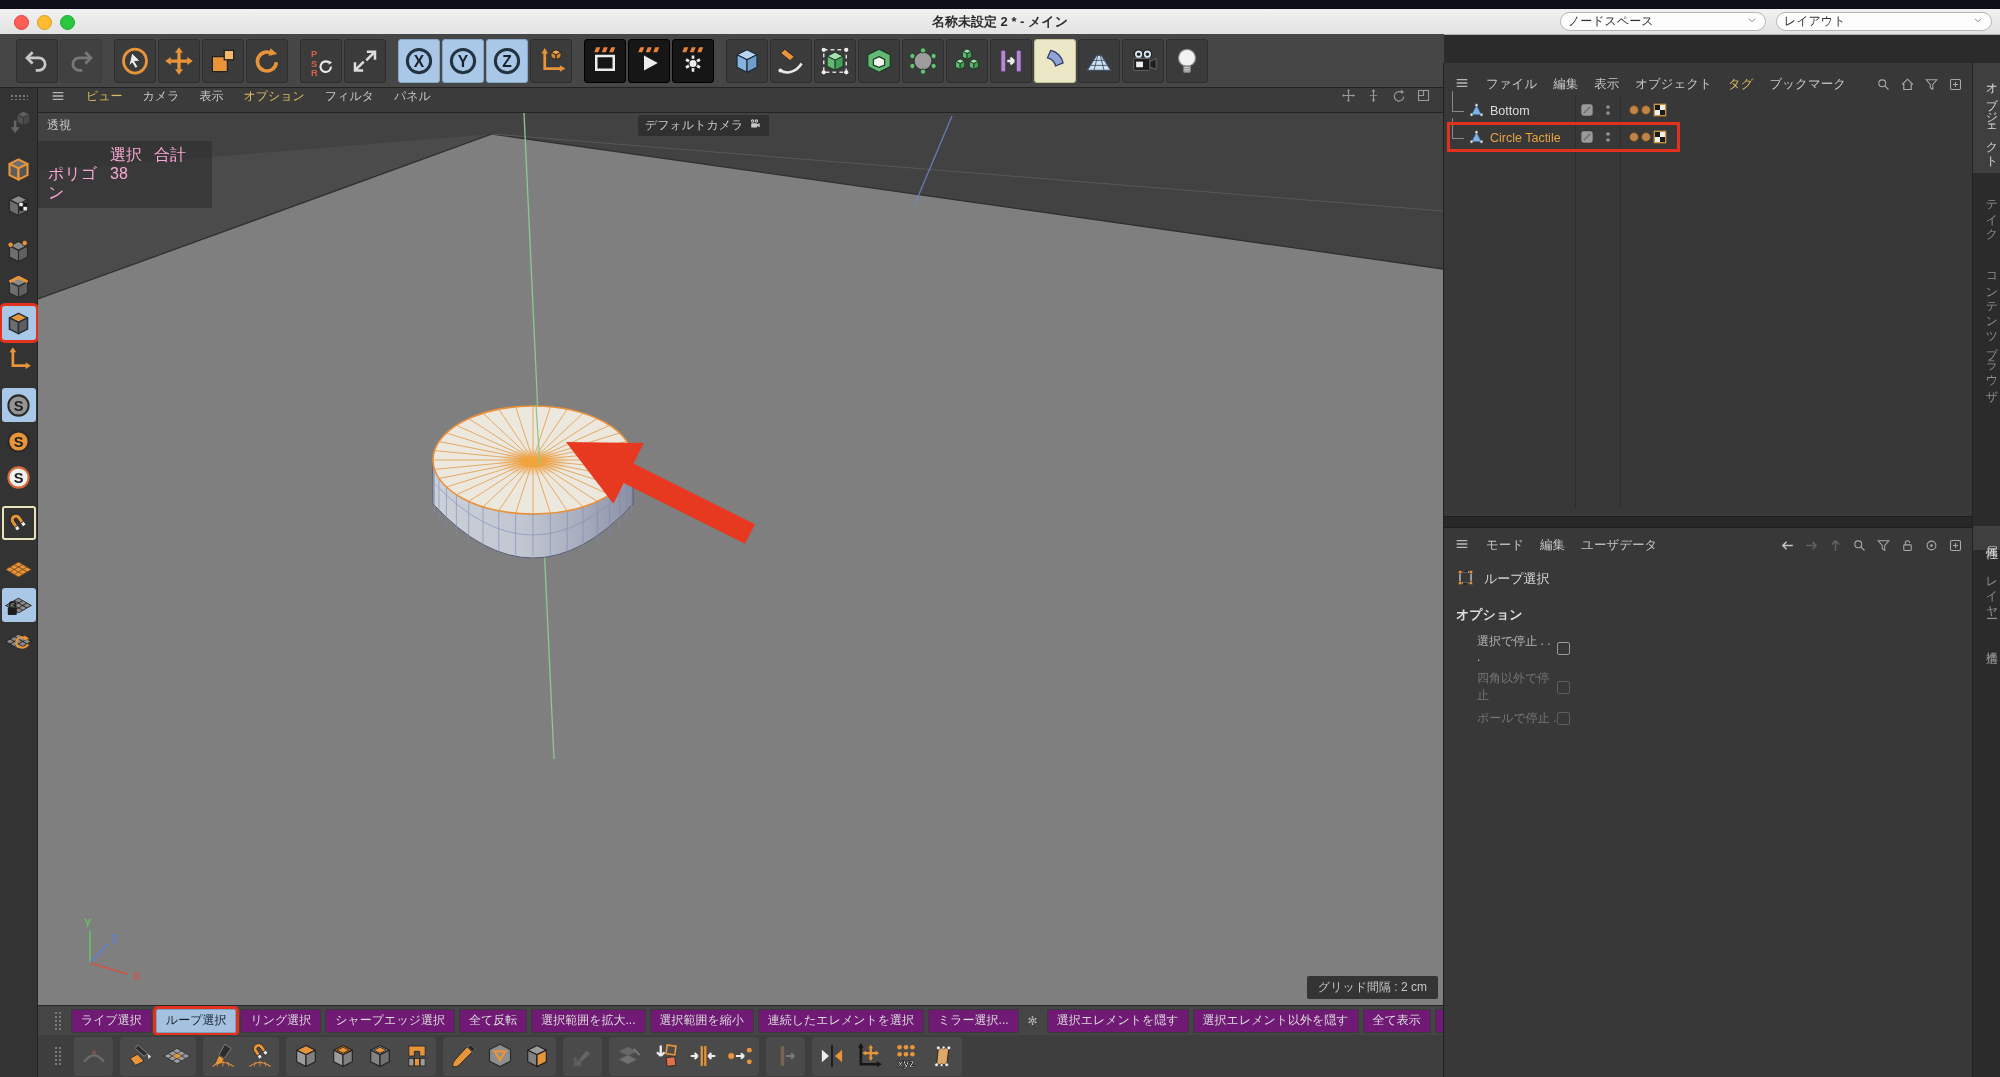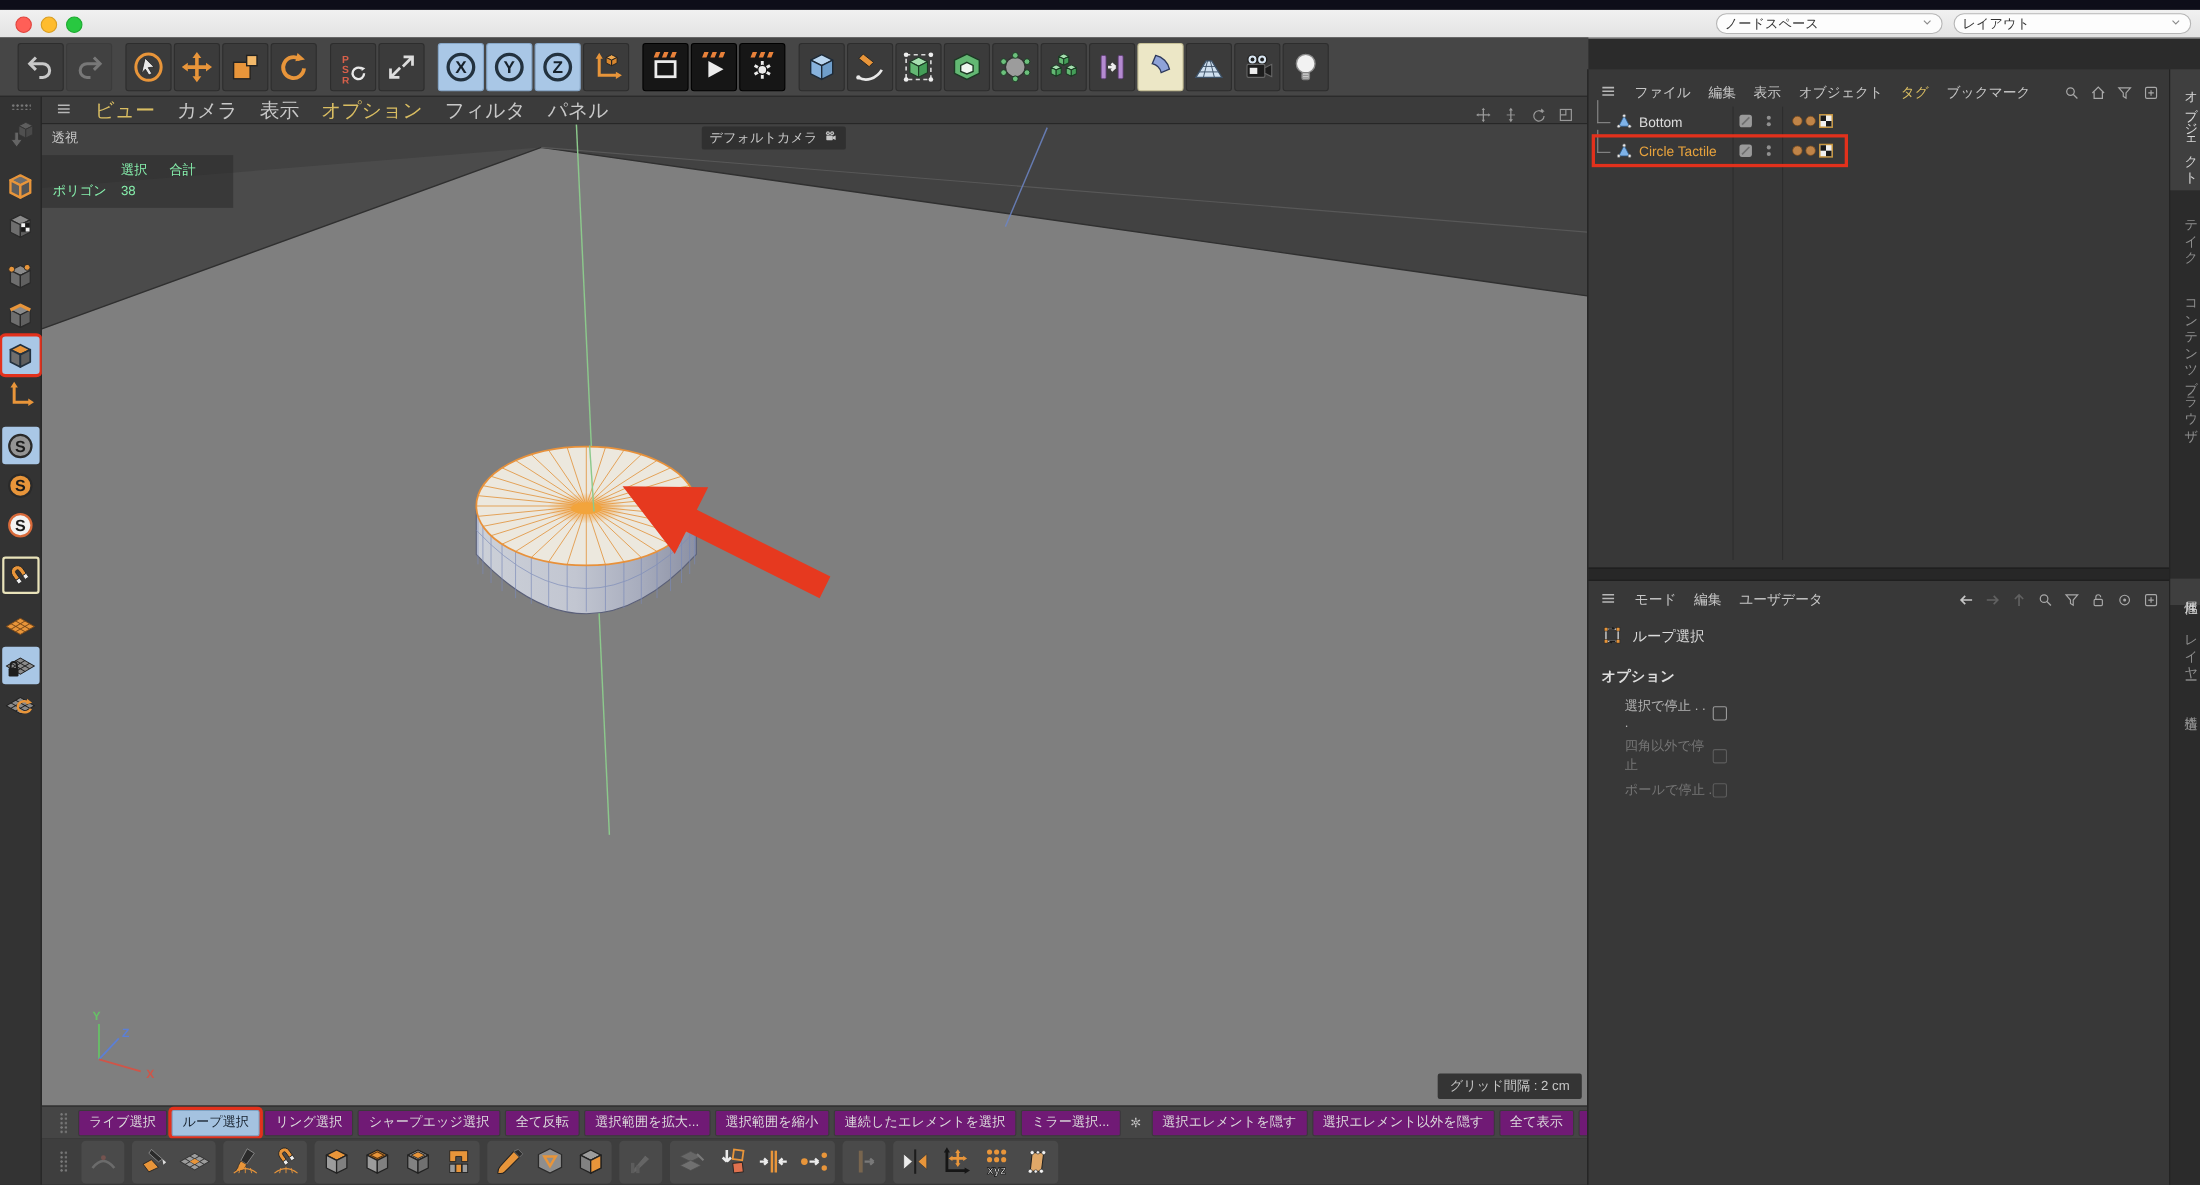--- a/index.html
+++ b/index.html
@@ -32,31 +32,31 @@
   .left-sidebar{position:absolute;left:0;top:88px;width:38px;height:989px;background:#333333;border-right:1px solid #222;padding-top:4px;box-sizing:border-box;}
   .sb-dots{width:18px;height:6px;margin:2px auto 6px;background-image:radial-gradient(#7a7a7a 1px,transparent 1.2px);background-size:4px 4px;}
   .sb-tile{width:34px;height:34px;margin:2px auto;border-radius:3px;display:flex;align-items:center;justify-content:center;}
   .sb-tile svg{width:27px;height:27px;}
   .sb-tile.blue{background:#a9c7e6;}
   .sb-tile.cream-border{border:2px solid #e9e3ba;box-sizing:border-box;}
   .sb-gap{height:8px;}
   .annotated{box-shadow:0 0 0 3px #e2311c;}
   
   .viewport{position:absolute;left:38px;top:88px;width:1405px;height:917px;}
-  .vp-menubar{height:24px;background:#3b3b3b;border-bottom:1px solid #242424;display:flex;align-items:flex-end;gap:20px;padding:0 12px;font-size:18px;color:#c8c8c8;}
+  .vp-menubar{height:24px;background:#3b3b3b;border-bottom:1px solid #242424;display:flex;align-items:flex-start;gap:20px;padding:0 12px;font-size:12px;color:#c8c8c8;}
   .vp-menubar .menu-item{cursor:default;}
   .vp-menubar .accent{color:#d9bd62;}
   .vp-controls{margin-left:auto;display:flex;gap:10px;}
   .vp-controls svg{width:15px;height:15px;}
   .vp-canvas{position:relative;width:1405px;height:893px;background:#424242;overflow:hidden;border-bottom:1px solid #222;}
   .vp-label{position:absolute;left:9px;top:4px;font-size:12px;color:#c9c9c9;}
   .cam-label{position:absolute;left:600px;top:2px;display:flex;align-items:center;gap:5px;background:rgba(35,35,35,.55);
      padding:2px 7px;font-size:12px;color:#c9c9c9;border-radius:2px;}
   .cam-label svg{width:14px;height:14px;}
-  .hud{position:absolute;left:0;top:28px;background:rgba(40,40,40,.5);padding:4px 14px 6px 10px;font-size:12px;color:#86efac;}
+  .hud{position:absolute;left:0;top:28px;background:rgba(40,40,40,.5);padding:4px 14px 6px 10px;font-size:16px;color:#f9a8d4;}
   .hud-row{display:grid;grid-template-columns:62px 44px 44px;line-height:19px;}
   .grid-badge{position:absolute;right:5px;bottom:7px;background:rgba(46,46,46,.92);color:#c8c8c8;font-size:12px;padding:3px 11px;border-radius:2px;}
   
   .bottom-buttons{position:absolute;left:38px;top:1005px;width:1405px;height:30px;background:#454545;border-top:1px solid #282828;
      display:flex;align-items:center;gap:4px;padding:0 4px 0 16px;box-sizing:border-box;overflow:hidden;white-space:nowrap;}
   .bbtn{background:#701a75;border:1px solid #3a3a3a;border-radius:2px;color:#dcdcdc;font-size:12px;height:22px;
      display:flex;align-items:center;padding:0 9px;flex:0 0 auto;}
   .bbtn.active{background:#a4c2e0;border-color:#7fa3c4;color:#16202c;}
   .bicon{width:20px;height:22px;display:flex;align-items:center;justify-content:center;flex:0 0 auto;}
   .bicon svg{width:15px;height:15px;}
@@ -105,20 +105,21 @@
 <body>
 
 <div class="top-strip"></div>
 
 <div class="titlebar">
   <div class="traffic">
     <div class="tl close"></div>
     <div class="tl min"></div>
     <div class="tl max"></div>
   </div>
+  <div class="win-title">名称未設定 2 * - メイン</div>
   <div class="mac-select" style="left:1560px;width:206px;">
     <span>ノードスペース</span>
     <span class="chev"><svg viewBox="0 0 24 24" style="width:12px;height:12px">
           <path d="M6 9.5l6 6 6-6" stroke="#8a8a8a" stroke-width="2" fill="none"></path>
         </svg></span>
   </div>
   <div class="mac-select" style="left:1776px;width:216px;">
     <span>レイアウト</span>
     <span class="chev"><svg viewBox="0 0 24 24" style="width:12px;height:12px">
           <path d="M6 9.5l6 6 6-6" stroke="#8a8a8a" stroke-width="2" fill="none"></path>

